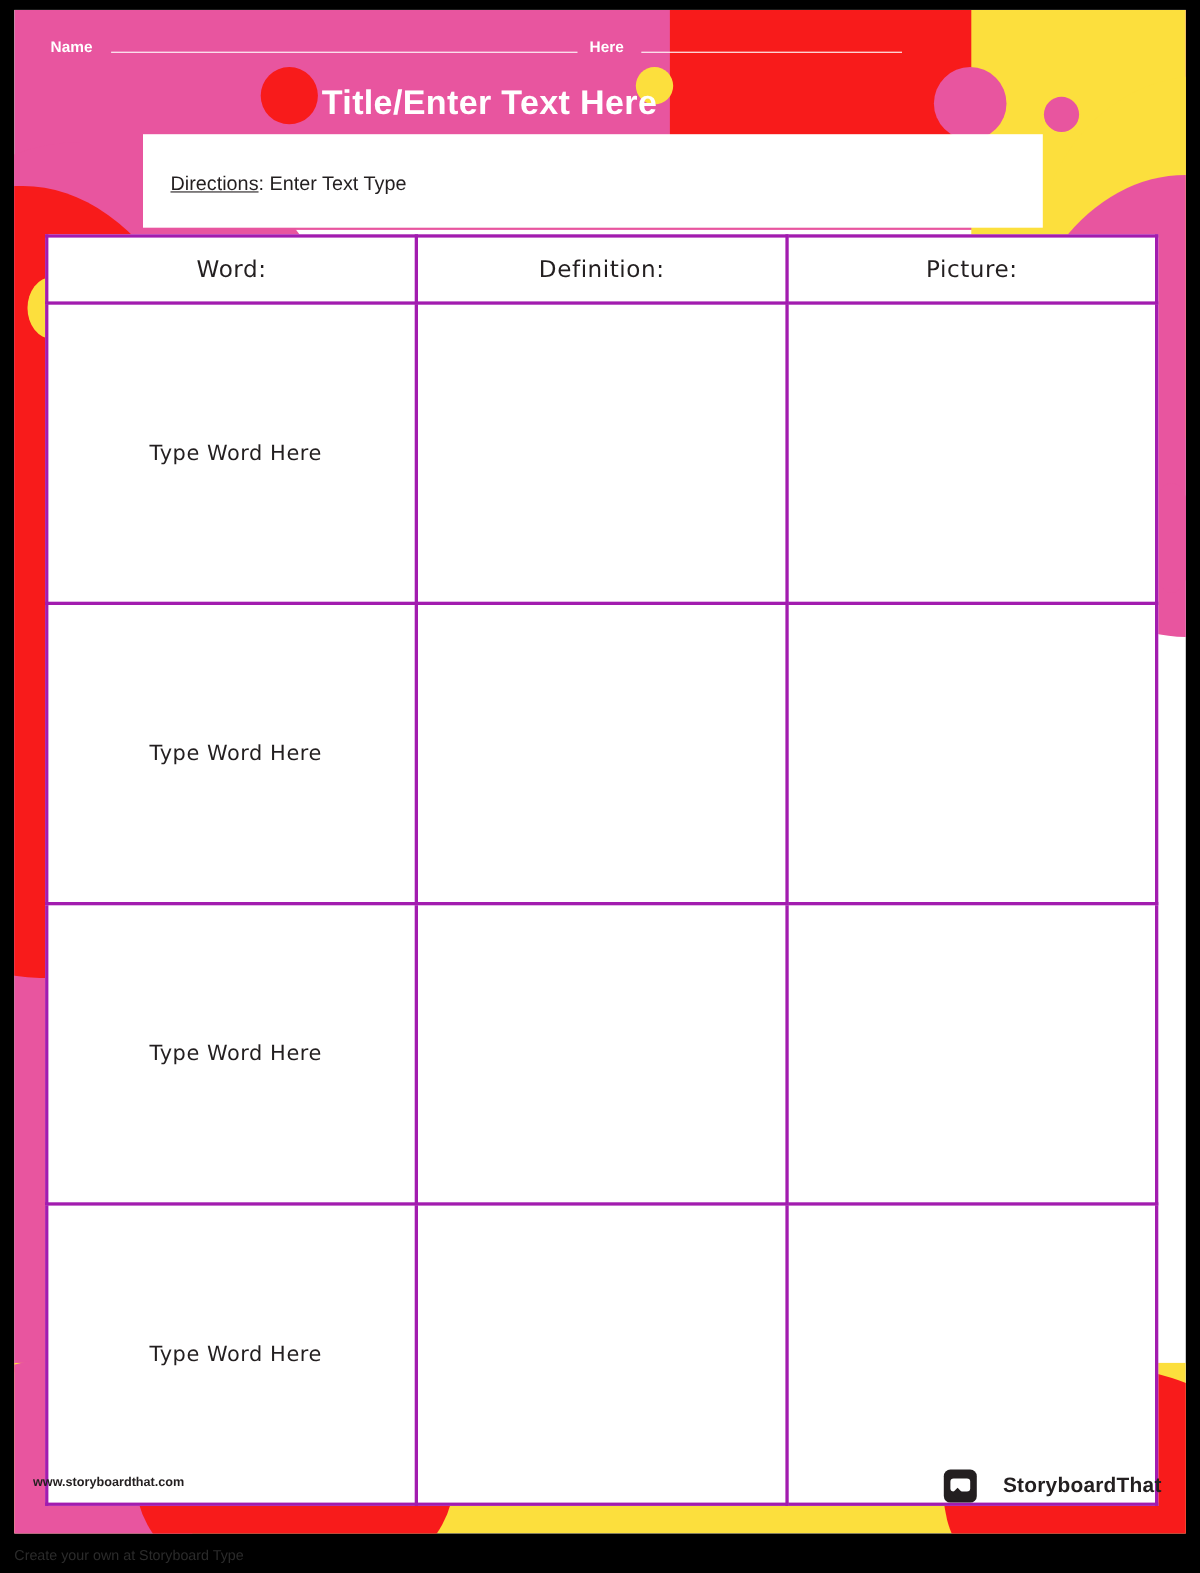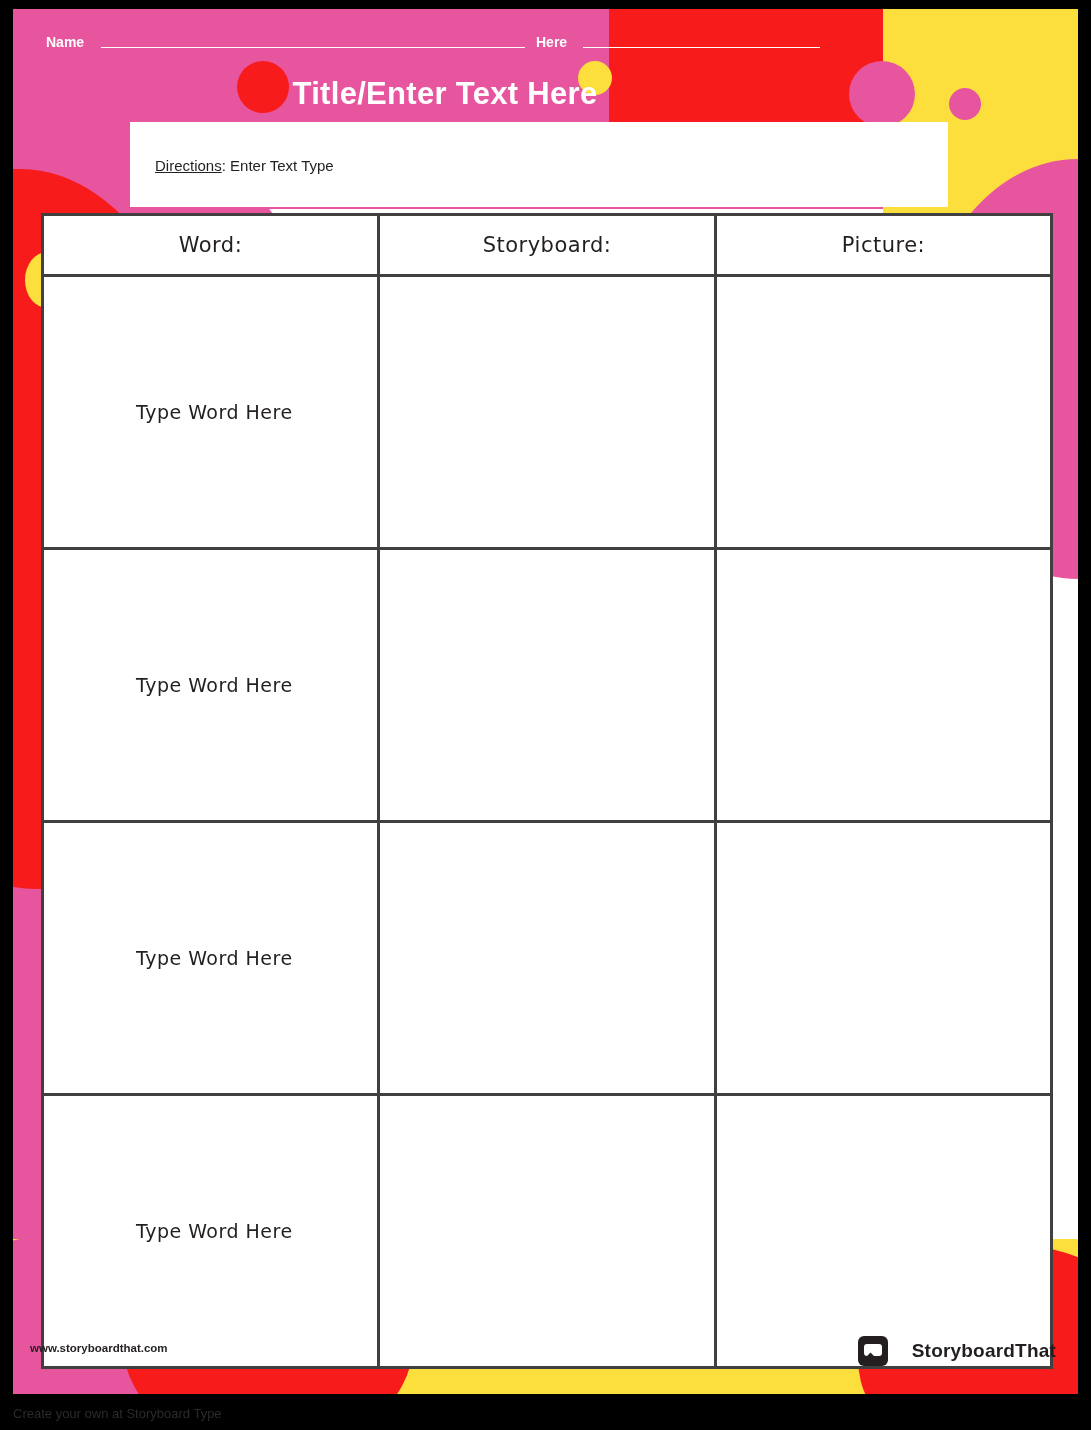--- a/index.html
+++ b/index.html
@@ -137,38 +137,38 @@
 
   #directions-box {
     position: absolute;
     left: 117px; top: 113px;
     width: 818px; height: 85px;
     background: #ffffff;
     box-sizing: border-box;
     padding: 35px 0 0 25px;
   }
   .dir-text {
-    font-size: 15px;
+    font-size: 18px;
     color: #231f20;
     margin-top: 20px;
   }
   .dir-label { text-decoration: underline; }
 
   
   #table {
     position: absolute;
     left: 28px;
     top: 204px;
     width: 1009px;
     border-collapse: collapse;
     background: #ffffff;
     table-layout: fixed;
   }
   #table td {
-    border: 3px solid #404040;
+    border: 3px solid #a21caf;
     background: #ffffff;
     vertical-align: middle;
   }
   .col-word { width: 336px; }
   .col-def  { width: 337px; }
   .col-pic  { width: 336px; }
 
   .head-cell {
     height: 56px;
     text-align: center;
@@ -286,21 +286,21 @@
 
     <table id="table">
       <colgroup>
         <col class="col-word">
         <col class="col-def">
         <col class="col-pic">
       </colgroup>
       <tbody>
         <tr>
           <td class="head-cell">Word:</td>
-          <td class="head-cell">Storyboard:</td>
+          <td class="head-cell">Definition:</td>
           <td class="head-cell">Picture:</td>
         </tr>
         <tr class="body-row">
           <td class="word-cell">Type Word Here</td>
           <td></td>
           <td></td>
         </tr>
         <tr class="body-row">
           <td class="word-cell">Type Word Here</td>
           <td></td>

